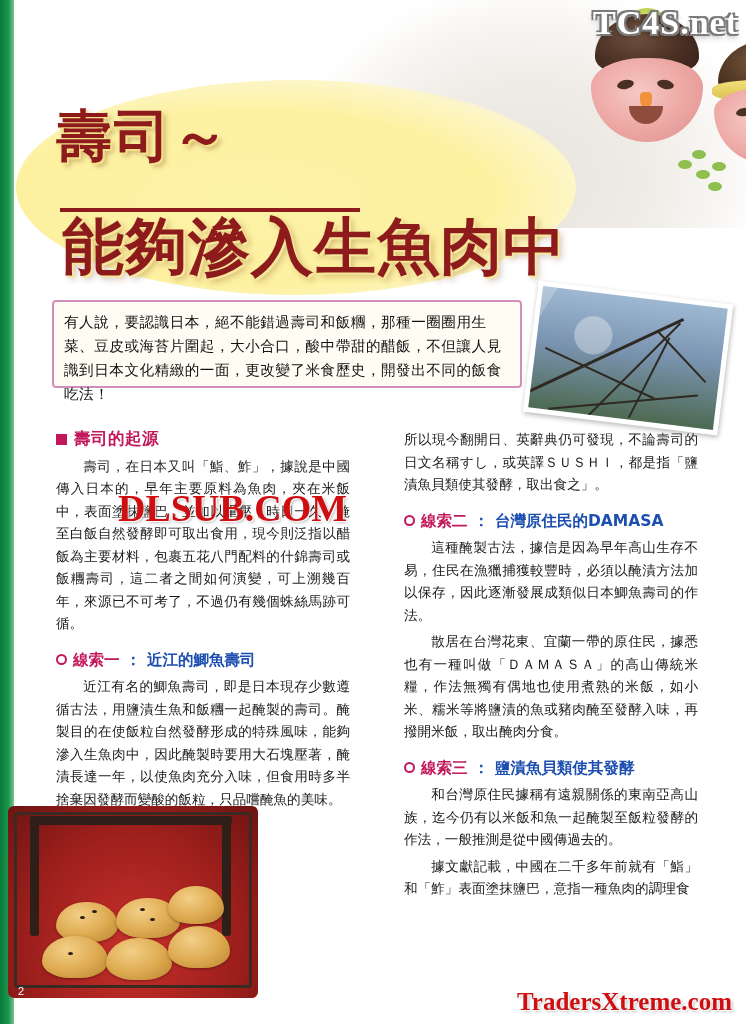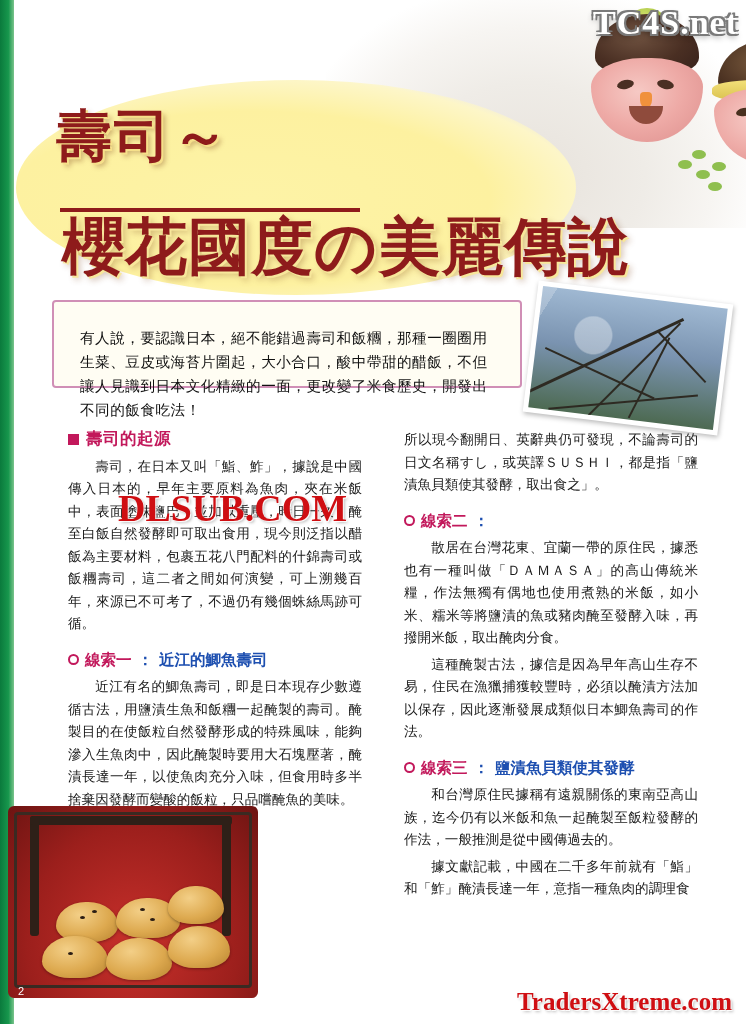--- a/index.html
+++ b/index.html
@@ -170,21 +170,21 @@
   .lead-box {
     position: absolute;
     left: 52px; top: 300px;
     width: 470px; height: 88px;
     border: 2px solid #d08fb6;
     border-radius: 4px;
     background: #fffdf3;
     padding: 8px 10px;
   }
   .lead-box p {
-    margin: 16px;
+    margin: 0;
     font-family: "DejaVu Sans", sans-serif;
     font-size: 14.6px;
     line-height: 24px;
     color: #111;
     letter-spacing: .5px;
   }
 
   .stamp {
     position: absolute;
     left: 530px; top: 292px;
@@ -211,21 +211,21 @@
   .col {
     position: absolute;
     top: 428px;
     width: 302px;
     font-family: "DejaVu Sans", sans-serif;
     font-size: 13.6px;
     line-height: 22.5px;
     color: #1a1a1a;
     text-align: justify;
   }
-  .col.left { left: 68px; }
+  .col.left { left: 56px; }
   .col.right { left: 404px; }
 
   .sec-head {
     display: flex;
     align-items: center;
     gap: 7px;
     margin: 0 0 4px 0;
     font-weight: bold;
     font-size: 16.5px;
     color: #c2185b;
@@ -360,21 +360,21 @@
         <i style="left:30px;top:32px;"></i>
       </div>
     </div>
     <div class="hero-yellow"></div>
   </div>
 
   <div class="tc4s">TC4S.net</div>
 
   <div class="title-main">壽司～</div>
   <div class="title-rule"></div>
-  <div class="title-sub">櫻花國度の美麗傳說</div>
+  <div class="title-sub">能夠滲入生魚肉中</div>
 
   <div class="lead-box">
     <p>有人說，要認識日本，絕不能錯過壽司和飯糰，那種一圈圈用生菜、豆皮或海苔片圍起，大小合口，酸中帶甜的醋飯，不但讓人見識到日本文化精緻的一面，更改變了米食歷史，開發出不同的飯食吃法！</p>
   </div>
 
   <div class="stamp">
     <div class="img">
       <div class="branch" style="left:-10px;top:110px;width:180px;height:3px;transform:rotate(-32deg);"></div>
       <div class="branch" style="left:20px;top:120px;width:150px;height:2px;transform:rotate(-12deg);"></div>
       <div class="branch" style="left:60px;top:122px;width:130px;height:2px;transform:rotate(-52deg);"></div>
@@ -401,32 +401,33 @@
     <p class="para" style="shape-outside:polygon(0 0,100% 0,100% 100%,0 100%);">近江有名的鯽魚壽司，即是日本現存少數遵循古法，用鹽漬生魚和飯糰一起醃製的壽司。醃製目的在使飯粒自然發酵形成的特殊風味，能夠滲入生魚肉中，因此醃製時要用大石塊壓著，醃漬長達一年，以使魚肉充分入味，但食用時多半捨棄因發酵而變酸的飯粒，只品嚐醃魚的美味。</p>
   </div>
 
   <div class="col right">
     <p class="para" style="text-indent:0;">所以現今翻開日、英辭典仍可發現，不論壽司的日文名稱すし，或英譯ＳＵＳＨＩ，都是指「鹽漬魚貝類使其發酵，取出食之」。</p>
 
     <div class="clue-head">
       <span class="ring"></span>
       <span class="label">線索二</span>
       <span class="sep">：</span>
-    </div>
+      <span class="sep">台灣原住民的DAMASA</span>
+    </div>
+    <p class="para">這種醃製古法，據信是因為早年高山生存不易，住民在漁獵捕獲較豐時，必須以醃漬方法加以保存，因此逐漸發展成類似日本鯽魚壽司的作法。</p>
     <p class="para">散居在台灣花東、宜蘭一帶的原住民，據悉也有一種叫做「ＤＡＭＡＳＡ」的高山傳統米糧，作法無獨有偶地也使用煮熟的米飯，如小米、糯米等將鹽漬的魚或豬肉醃至發酵入味，再撥開米飯，取出醃肉分食。</p>
-    <p class="para">這種醃製古法，據信是因為早年高山生存不易，住民在漁獵捕獲較豐時，必須以醃漬方法加以保存，因此逐漸發展成類似日本鯽魚壽司的作法。</p>
 
     <div class="clue-head">
       <span class="ring"></span>
       <span class="label">線索三</span>
       <span class="sep">：</span>
       <span class="sep">鹽漬魚貝類使其發酵</span>
     </div>
     <p class="para">和台灣原住民據稱有遠親關係的東南亞高山族，迄今仍有以米飯和魚一起醃製至飯粒發酵的作法，一般推測是從中國傳過去的。</p>
-    <p class="para">據文獻記載，中國在二千多年前就有「鮨」和「鮓」醃漬長達一年，意指一種魚肉的調理食</p>
+    <p class="para">據文獻記載，中國在二千多年前就有「鮨」和「鮓」表面塗抹鹽巴，意指一種魚肉的調理食</p>
   </div>
 
   <div class="photo-tray">
     <div class="frame"></div>
     <div class="post" style="left:22px;top:10px;height:120px;"></div>
     <div class="post" style="left:214px;top:10px;height:120px;"></div>
     <div class="post" style="left:22px;top:10px;width:202px;height:9px;"></div>
 
     <div class="inari" style="left:48px;top:96px;width:62px;height:40px;"></div>
     <div class="inari" style="left:108px;top:92px;width:64px;height:40px;"></div>

